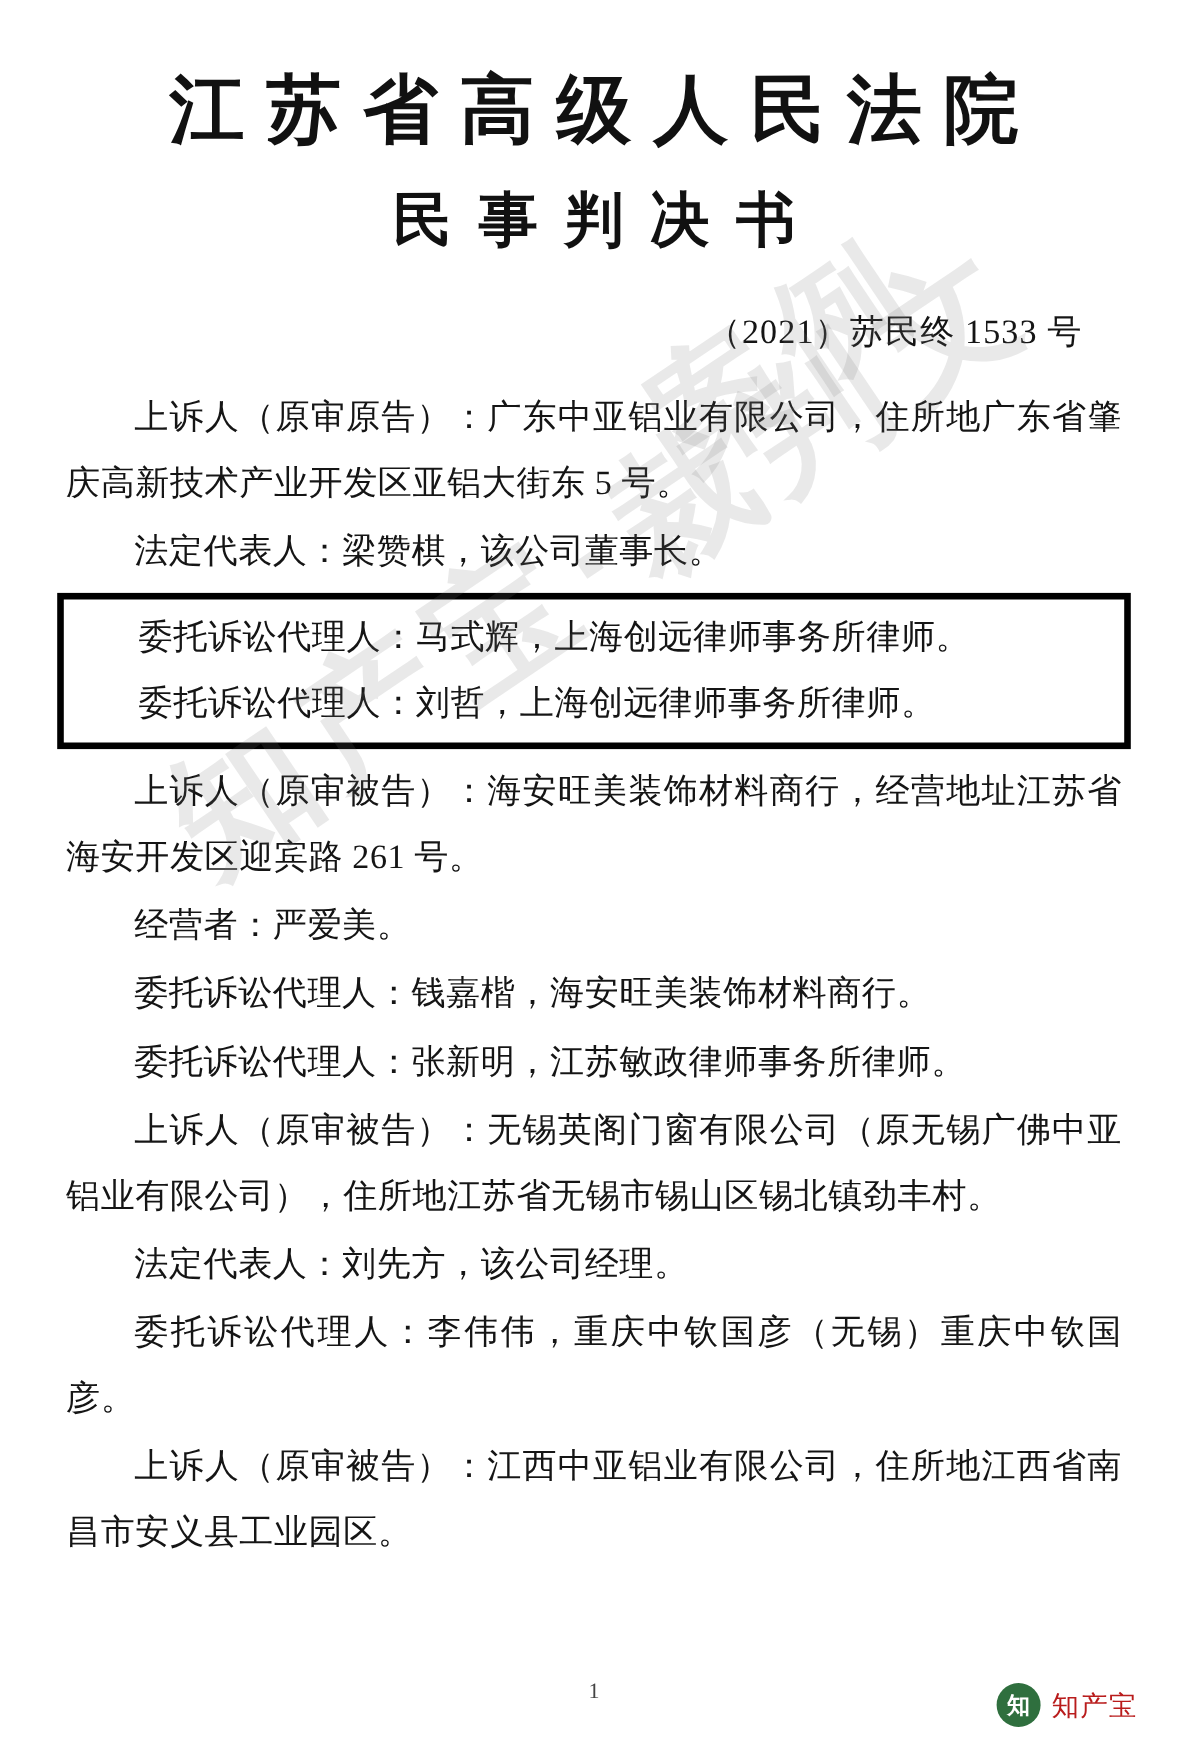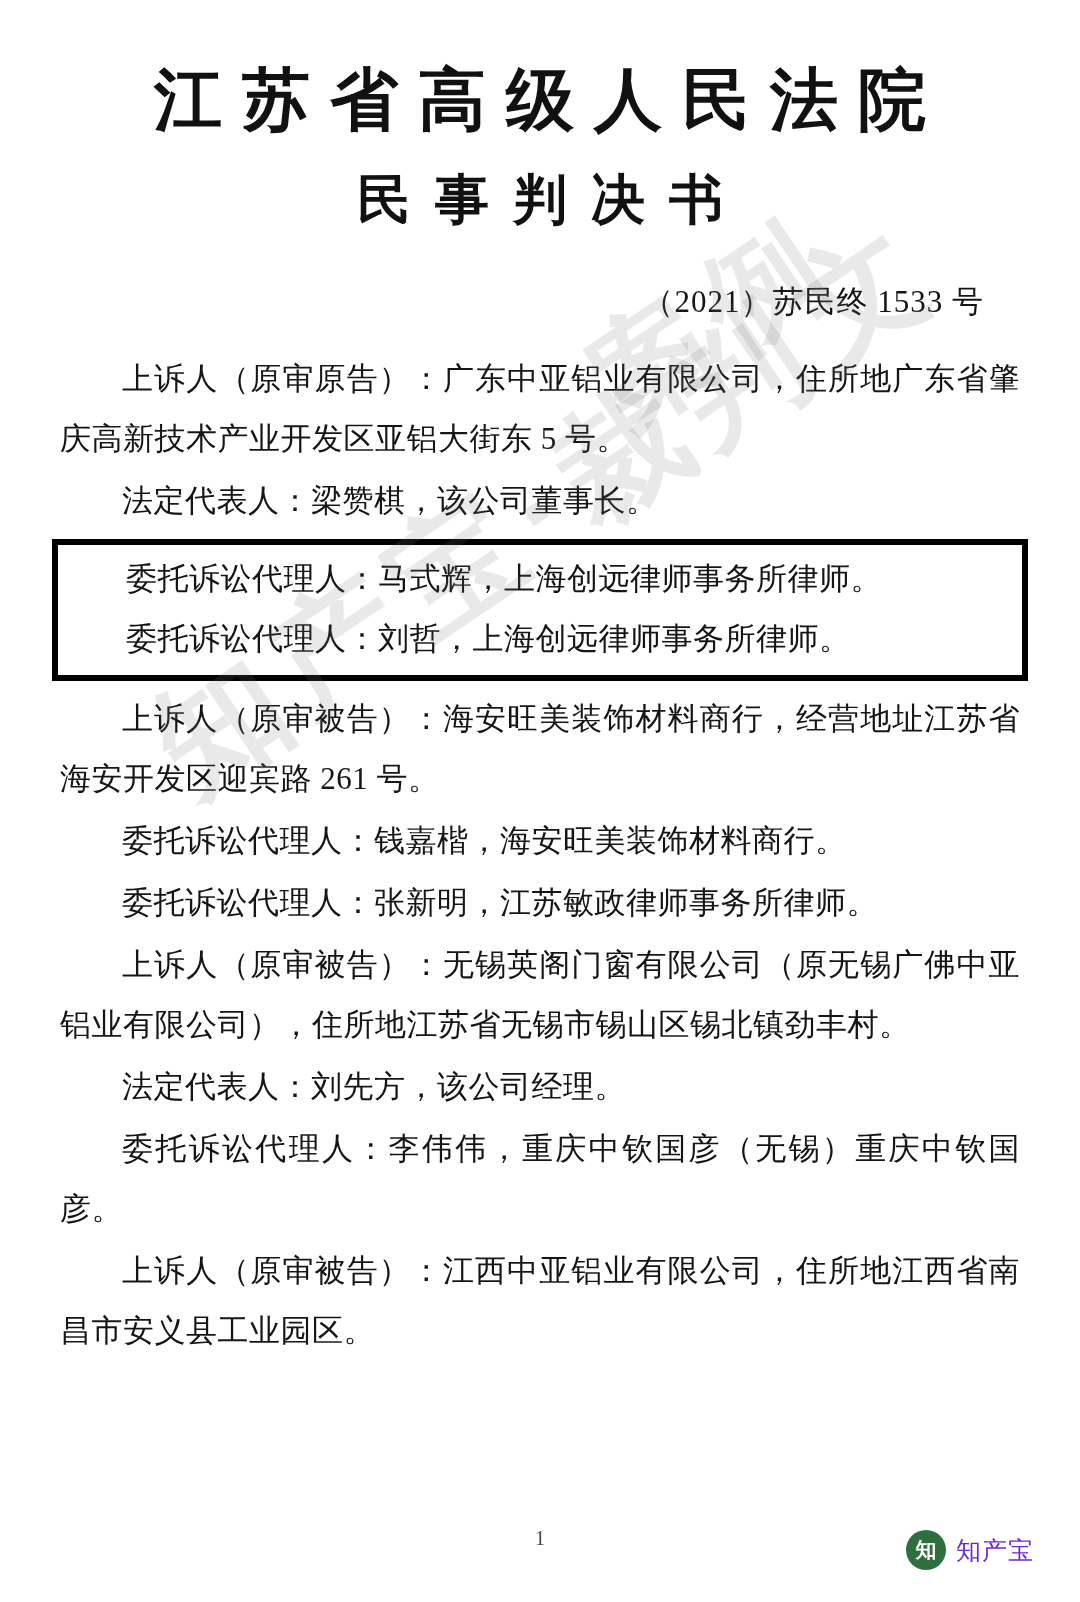--- a/index.html
+++ b/index.html
@@ -150,21 +150,21 @@
     display: flex;
     align-items: center;
     justify-content: center;
     color: #fff;
     font-size: 21px;
     font-family: "Liberation Sans", sans-serif;
     font-weight: 700;
   }
   .badge-label {
     font-size: 25px;
-    color: #6d28d9;
+    color: #b91c1c;
     font-family: "Liberation Sans", sans-serif;
     letter-spacing: 1px;
   }
 </style>
 </head>
 <body>
 
 <div class="page">
 
   <div class="watermark">
@@ -181,20 +181,21 @@
 
     <p class="para">上诉人（原审原告）：广东中亚铝业有限公司，住所地广东省肇庆高新技术产业开发区亚铝大街东 5 号。</p>
     <p class="para">法定代表人：梁赞棋，该公司董事长。</p>
 
     <div class="highlight-block">
       <p class="para">委托诉讼代理人：马式辉，上海创远律师事务所律师。</p>
       <p class="para">委托诉讼代理人：刘哲，上海创远律师事务所律师。</p>
     </div>
 
     <p class="para">上诉人（原审被告）：海安旺美装饰材料商行，经营地址江苏省海安开发区迎宾路 261 号。</p>
+    <p class="para">经营者：严爱美。</p>
     <p class="para">委托诉讼代理人：钱嘉楷，海安旺美装饰材料商行。</p>
     <p class="para">委托诉讼代理人：张新明，江苏敏政律师事务所律师。</p>
     <p class="para">上诉人（原审被告）：无锡英阁门窗有限公司（原无锡广佛中亚铝业有限公司），住所地江苏省无锡市锡山区锡北镇劲丰村。</p>
     <p class="para">法定代表人：刘先方，该公司经理。</p>
     <p class="para">委托诉讼代理人：李伟伟，重庆中钦国彦（无锡）重庆中钦国彦。</p>
     <p class="para">上诉人（原审被告）：江西中亚铝业有限公司，住所地江西省南昌市安义县工业园区。</p>
 
   </div>
 
   <div class="page-number">1</div>

